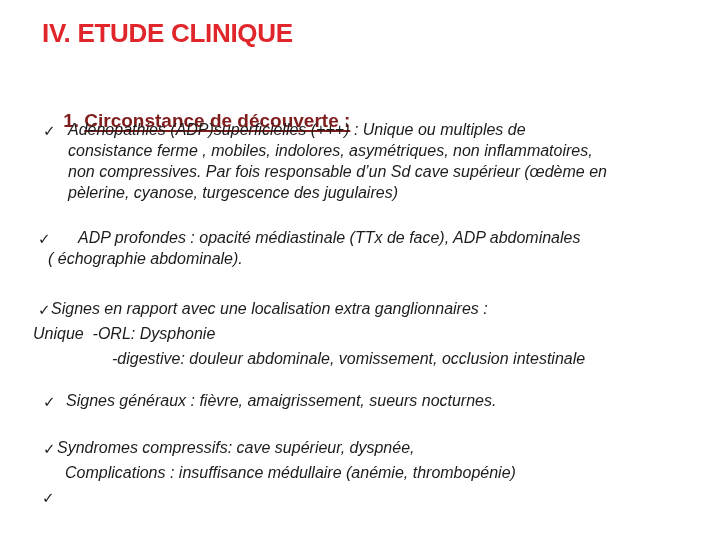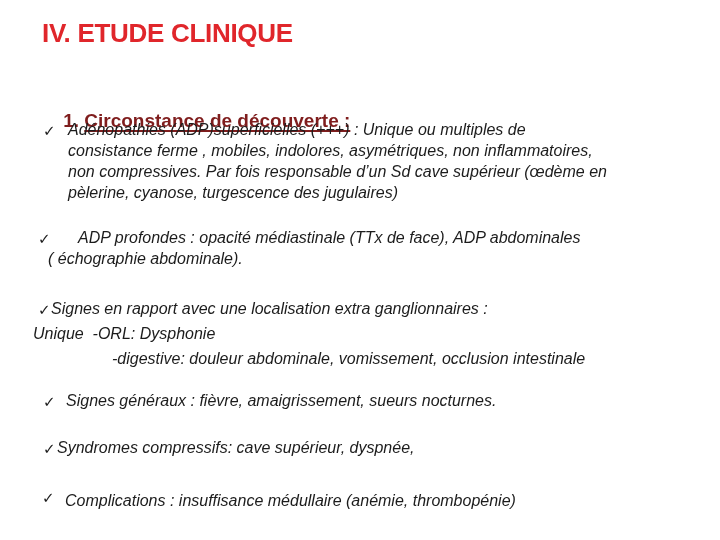--- a/index.html
+++ b/index.html
@@ -94,16 +94,16 @@
     <div class="txt" style="left:66px; top:390px;">Signes généraux : fièvre, amaigrissement, sueurs nocturnes.</div>
   </div>
 
   <div>
     <span class="check" style="left:43px; top:438px;">✓</span>
     <div class="txt" style="left:57px; top:437px;">Syndromes compressifs: cave supérieur, dyspnée,</div>
   </div>
 
   <div>
     <span class="check" style="left:42px; top:487px;">✓</span>
-    <div class="txt" style="left:65px; top:490px;text-align:center;">Complications : insuffisance médullaire (anémie, thrombopénie)</div>
+    <div class="txt" style="left:65px; top:462px;text-align:center;">Complications : insuffisance médullaire (anémie, thrombopénie)</div>
   </div>
 
 </div>
 
 </body></html>

